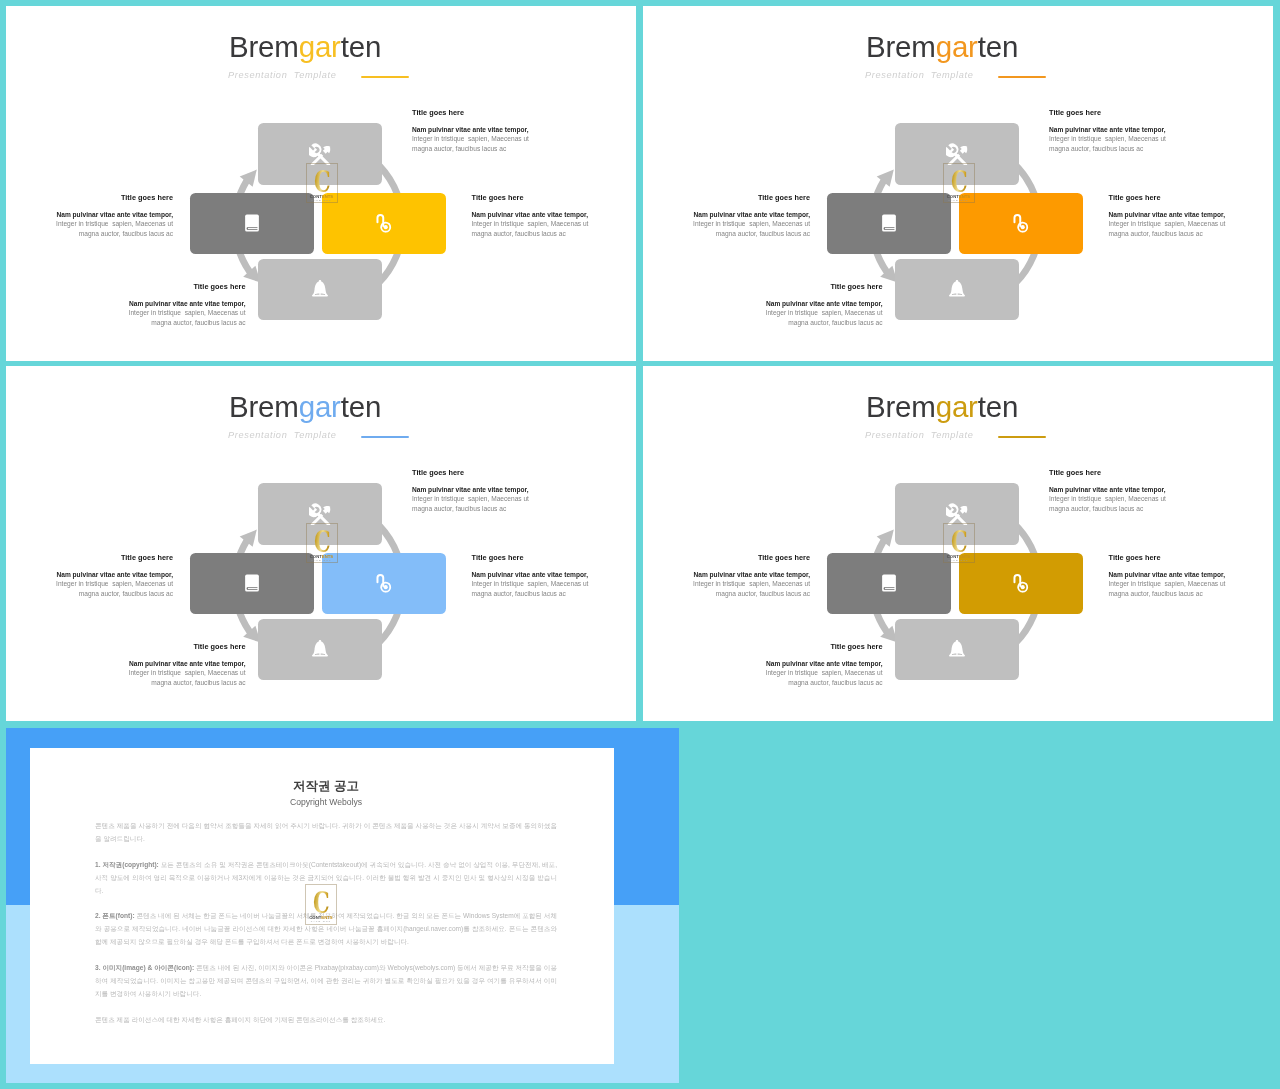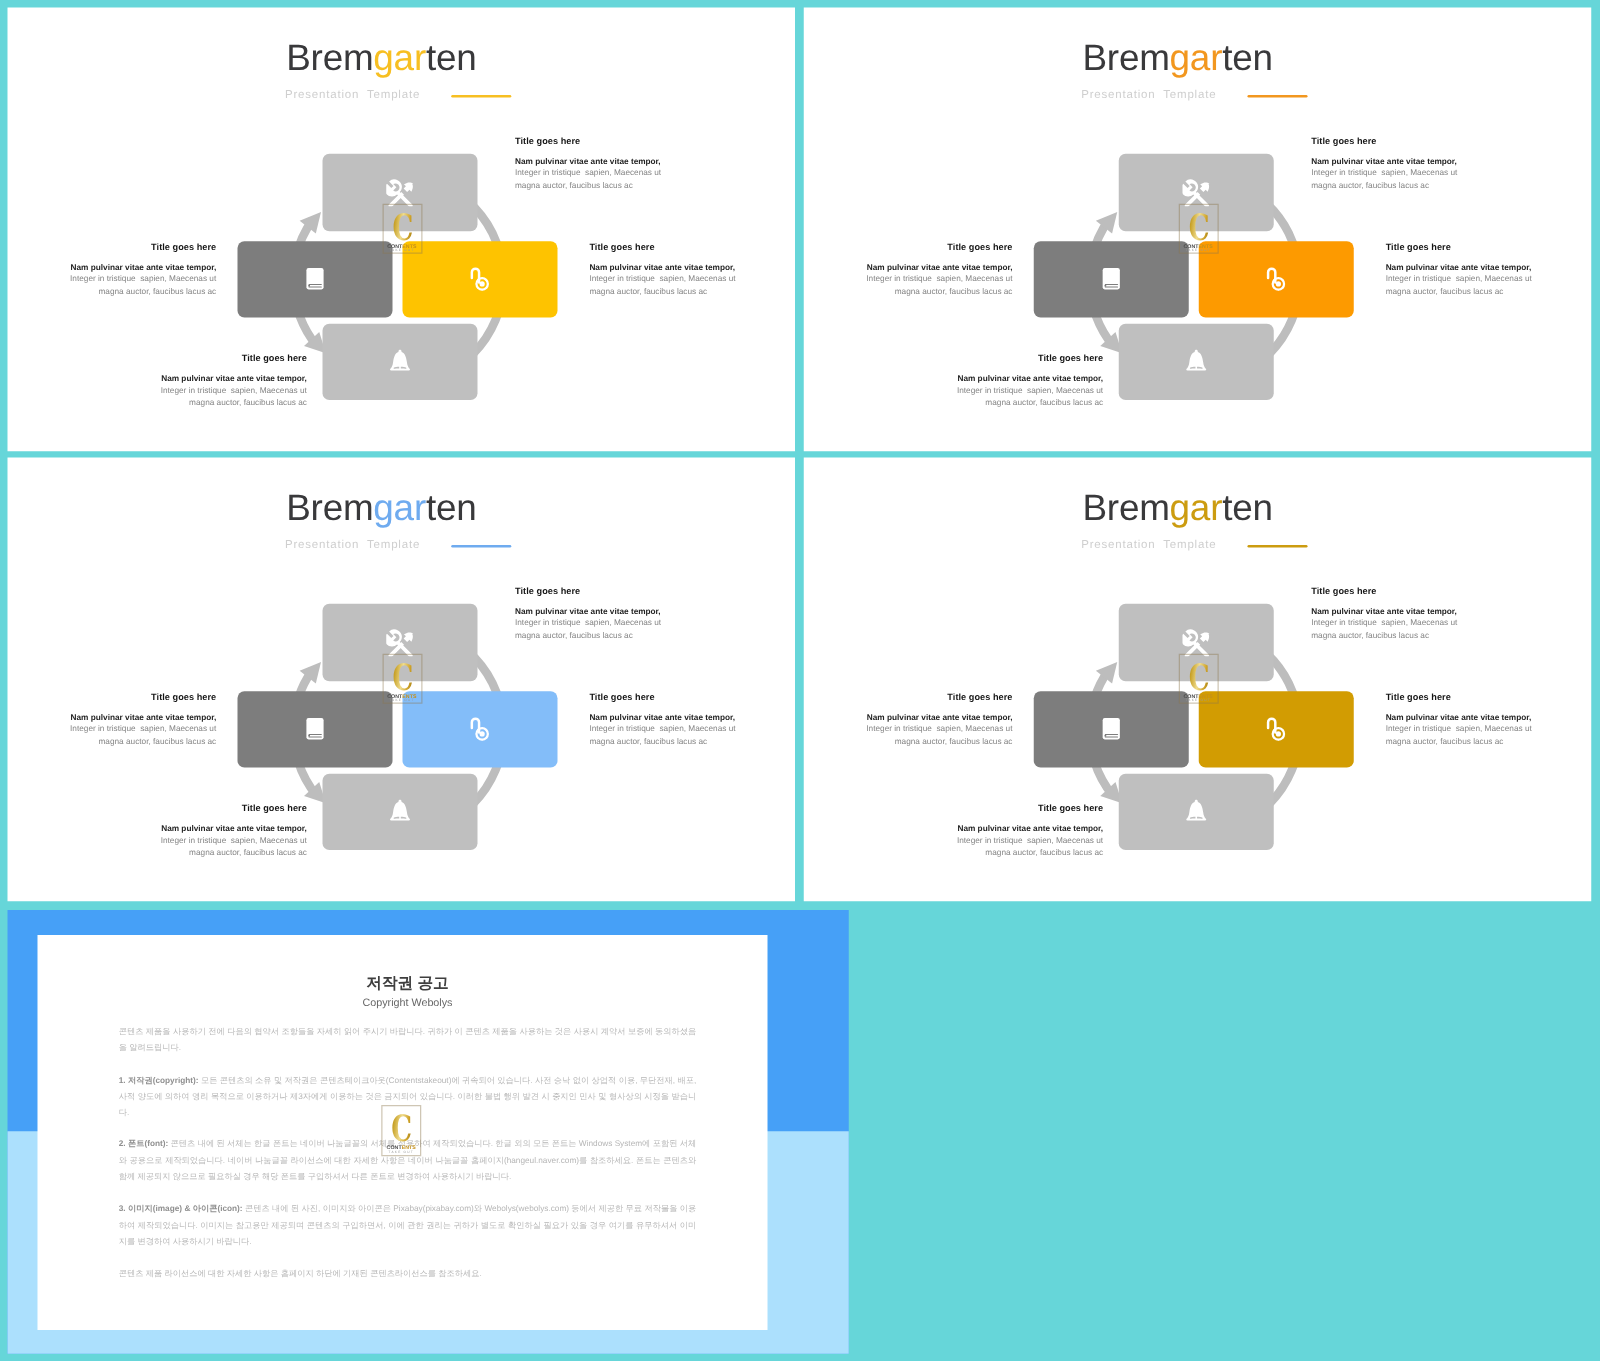--- a/index.html
+++ b/index.html
@@ -3,21 +3,21 @@
 <meta charset="utf-8">
 <style>
 html,body{margin:0;padding:0;}
 body{width:1280px;height:1089px;background:#66d6d9;font-family:"Liberation Sans",sans-serif;overflow:hidden;position:relative;}
 .slide{position:absolute;background:#ffffff;overflow:hidden;}
 
 
 .brand{position:absolute;left:0;top:24px;width:100%;}
 .brand-title{font-size:29.5px;font-weight:300;letter-spacing:-0.2px;color:#39393b;line-height:1;white-space:nowrap;}
 .brand-title .hl{font-weight:300;}
-.brand-sub{font-size:9.2px;color:#cfcfcf;letter-spacing:0.65px;white-space:pre;}
+.brand-sub{font-size:9.2px;color:#cfcfcf;letter-spacing:0.65px;white-space:pre;font-style:italic;}
 .brand-rule{position:absolute;height:2px;border-radius:1px;}
 .cyc{position:absolute;left:0;top:0;}
 .box{position:absolute;border-radius:5.5px;}
 .box svg{position:absolute;left:50%;top:50%;transform:translate(-50%,-50%);}
 
 .txt{position:absolute;white-space:nowrap;}
 .txt .t{font-size:7.3px;font-weight:bold;color:#151515;white-space:nowrap;letter-spacing:0.05px;}
 .txt .p{font-size:6.6px;color:#858585;margin-top:7.8px;}
 .txt .p>div{line-height:9.6px;white-space:pre;}
 .txt .p .l1{color:#242424;font-weight:bold;}

